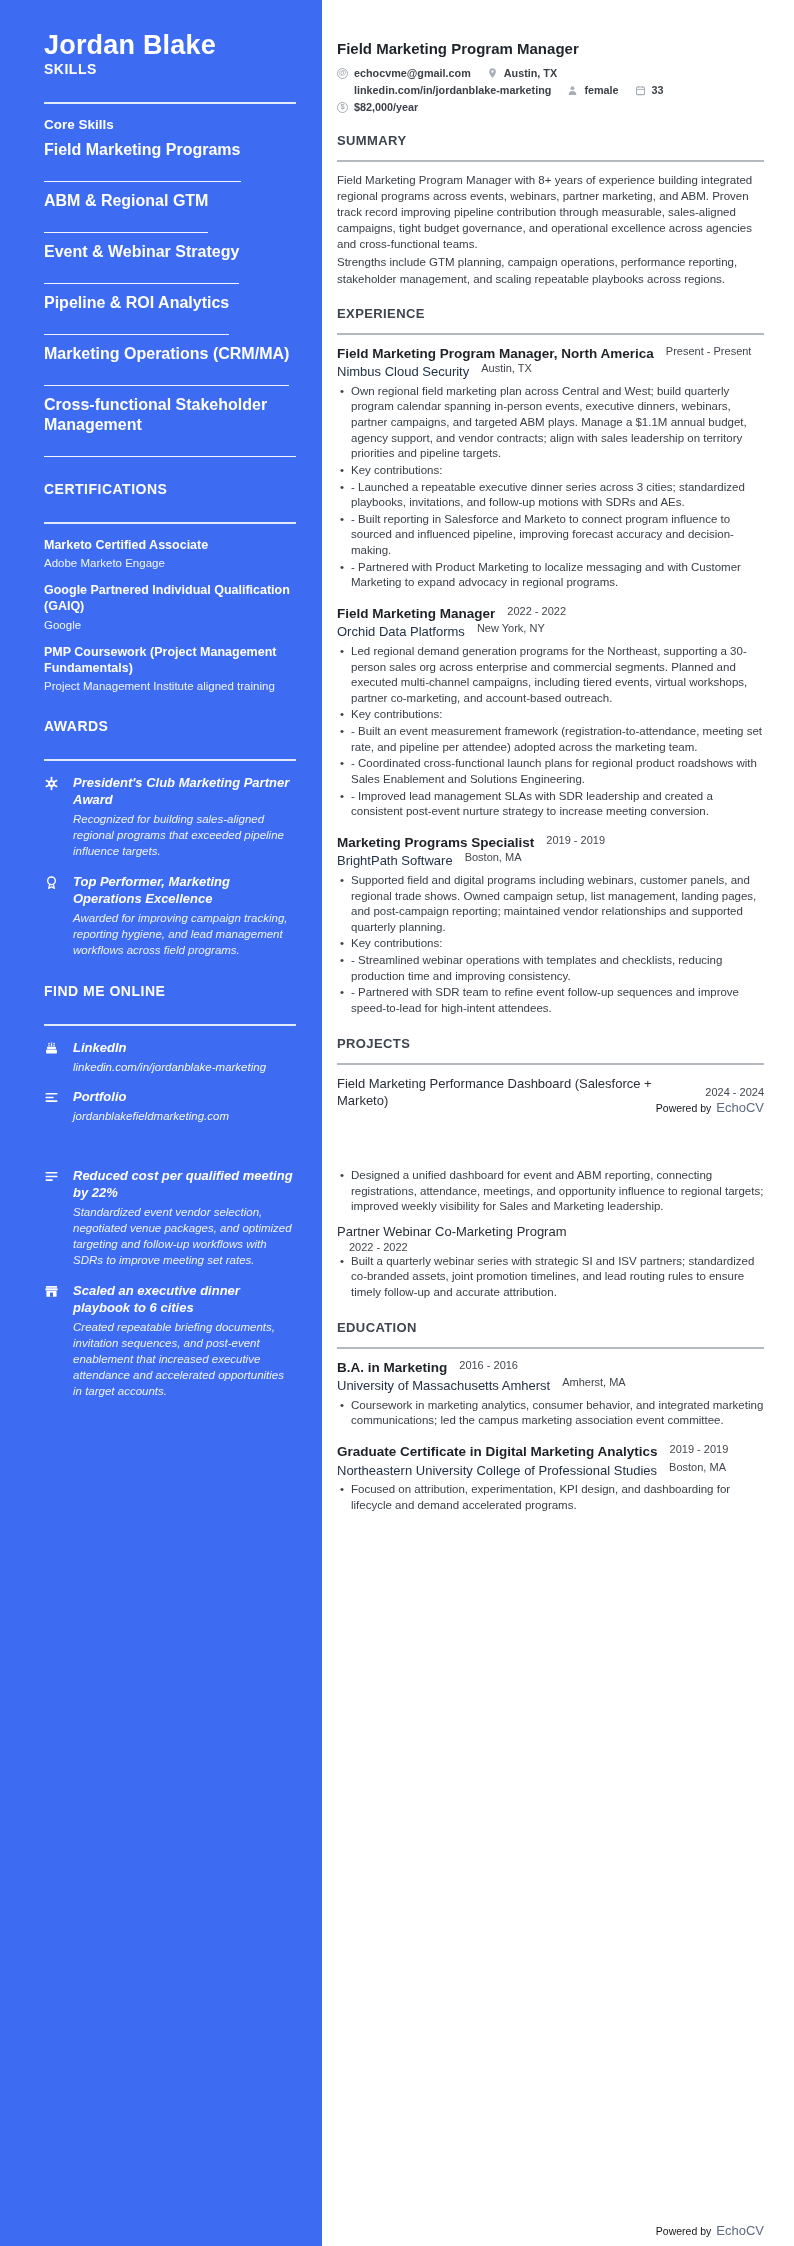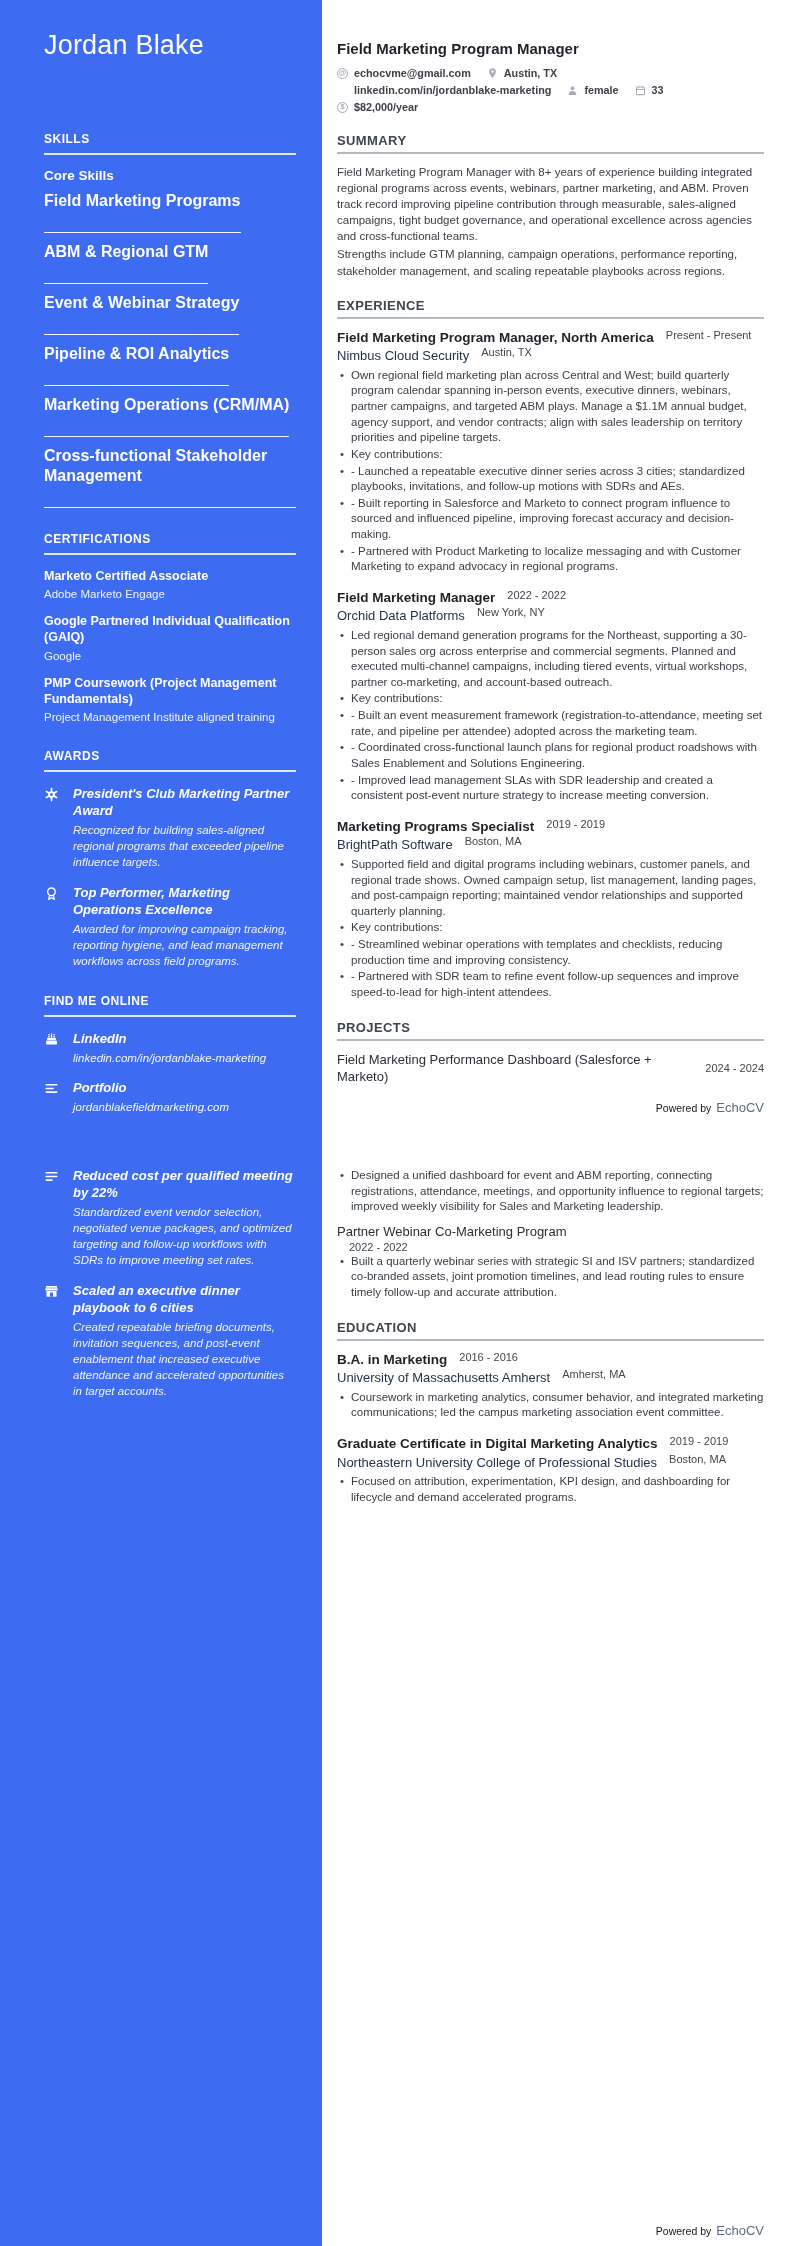--- a/index.html
+++ b/index.html
@@ -3,23 +3,23 @@
 <meta charset="utf-8">
 <style>
   * { box-sizing: border-box; margin: 0; padding: 0; }
   body { background:#e9e9e9; font-family:"Liberation Sans","DejaVu Sans",sans-serif; }
   .resume { position:relative; width:794px; height:2246px; margin:0 auto; background:#ffffff; overflow:hidden; }
 
   
   .sidebar { position:absolute; left:0; top:0; bottom:0; width:322px; background:#3d6cf2; color:#ffffff; }
   .sb-page1 { height:1123px; padding:30px 26px 0 44px; overflow:hidden; }
   .sb-page2 { padding:44px 26px 0 44px; }
-  .sb-name { font-size:27px; font-weight:400; letter-spacing:.2px; margin-bottom:71px; }
+  .sb-name { font-size:27px; font-weight:700; letter-spacing:.2px; }
   .sb-section { margin-bottom:24px; }
-  .sb-h { font-size:12px; font-weight:600; letter-spacing:.5px; padding-bottom:7px;
+  .sb-h { font-size:14px; font-weight:600; letter-spacing:.5px; padding-bottom:25px;
           border-bottom:2px solid rgba(255,255,255,.85); margin-bottom:13px; }
   .sb-group { font-size:13.5px; font-weight:700; margin-bottom:8px; }
   .skill { font-size:16px; font-weight:700; line-height:1.25; width:fit-content;
            padding-bottom:21px; border-bottom:1px solid rgba(255,255,255,.95); margin-bottom:9px; }
   .cert { margin-bottom:11px; }
   .cert-name { font-size:12.5px; font-weight:700; line-height:1.3; margin-bottom:3px; }
   .cert-issuer { font-size:11.5px; color:rgba(255,255,255,.93); line-height:1.3; }
   .sb-row { display:flex; gap:12px; margin-bottom:13px;font-style:italic; }
   .sb-ic { flex:none; width:17px; padding-top:2px; }
   .sb-ic svg { display:block; }
@@ -35,21 +35,21 @@
   .m-title { font-size:15px; font-weight:700; color:#1f242b; margin-bottom:9px; }
   .c-line { display:flex; align-items:center; gap:16px; margin-top:3px; min-height:14px; }
   .c-item { display:inline-flex; align-items:center; gap:6px; font-size:10.8px; font-weight:600; color:#3d4248; }
   .c-indent { margin-left:17px; }
   .cicon { flex:none; width:11px; height:11px; border:1px solid #a7adb6; border-radius:50%;
            color:#a7adb6; font-size:7.5px; font-weight:700; display:inline-flex;
            align-items:center; justify-content:center; line-height:1; }
   .gicon { flex:none; display:inline-flex; }
   .m-section { margin-top:19px; }
   .m-h { font-size:13px; font-weight:600; letter-spacing:.4px; color:#3e454e;
-         padding-bottom:4px; border-bottom:2px solid #b4b9bf; margin-bottom:10px; }
+         padding-bottom:12px; border-bottom:2px solid #b4b9bf; margin-bottom:10px; }
   .para { font-size:11.5px; line-height:1.4; margin-bottom:2px; }
   .job { margin-bottom:14px; }
   .row { display:flex; justify-content:flex-start; align-items:flex-start; }
   .row.center { align-items:center; }
   .job-title { font-size:13.5px; font-weight:700; color:#1e2227; line-height:1.3; }
   .dates { flex:none; font-size:11px; color:#42474d; padding-left:12px; white-space:nowrap; }
   .company { font-size:13px; font-weight:500; color:#233349; line-height:1.35; margin-top:1px; }
   .loc { flex:none; font-size:11px; color:#42474d; padding-left:12px; white-space:nowrap; }
   .bullets { margin-top:3px; }
   .bullet { display:flex; font-size:11.5px; line-height:1.36; margin-top:1px; }

